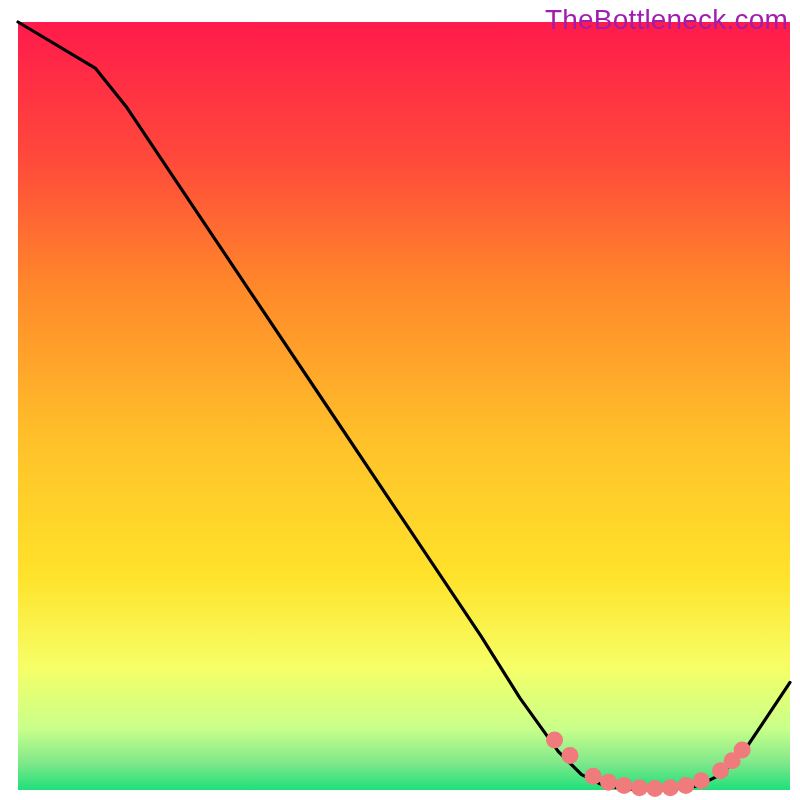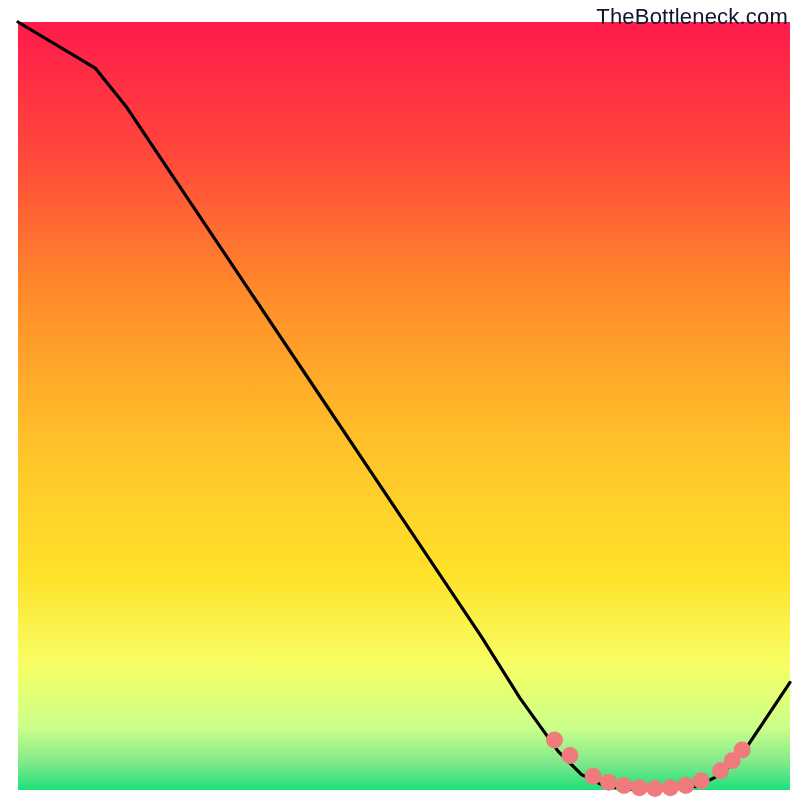--- a/index.html
+++ b/index.html
@@ -13,22 +13,22 @@
   }
   #container {
     position: relative;
     width: 800px;
     height: 800px;
   }
   #watermark {
     position: absolute;
     top: 4px;
     right: 12px;
-    color: #0f172a;
-    font-size: 22px;
+    color: #a21caf;
+    font-size: 28px;
     font-weight: 500;
     letter-spacing: 0.2px;
     z-index: 10;
   }
   svg {
     display: block;
   }
 </style>
 </head>
 <body>

